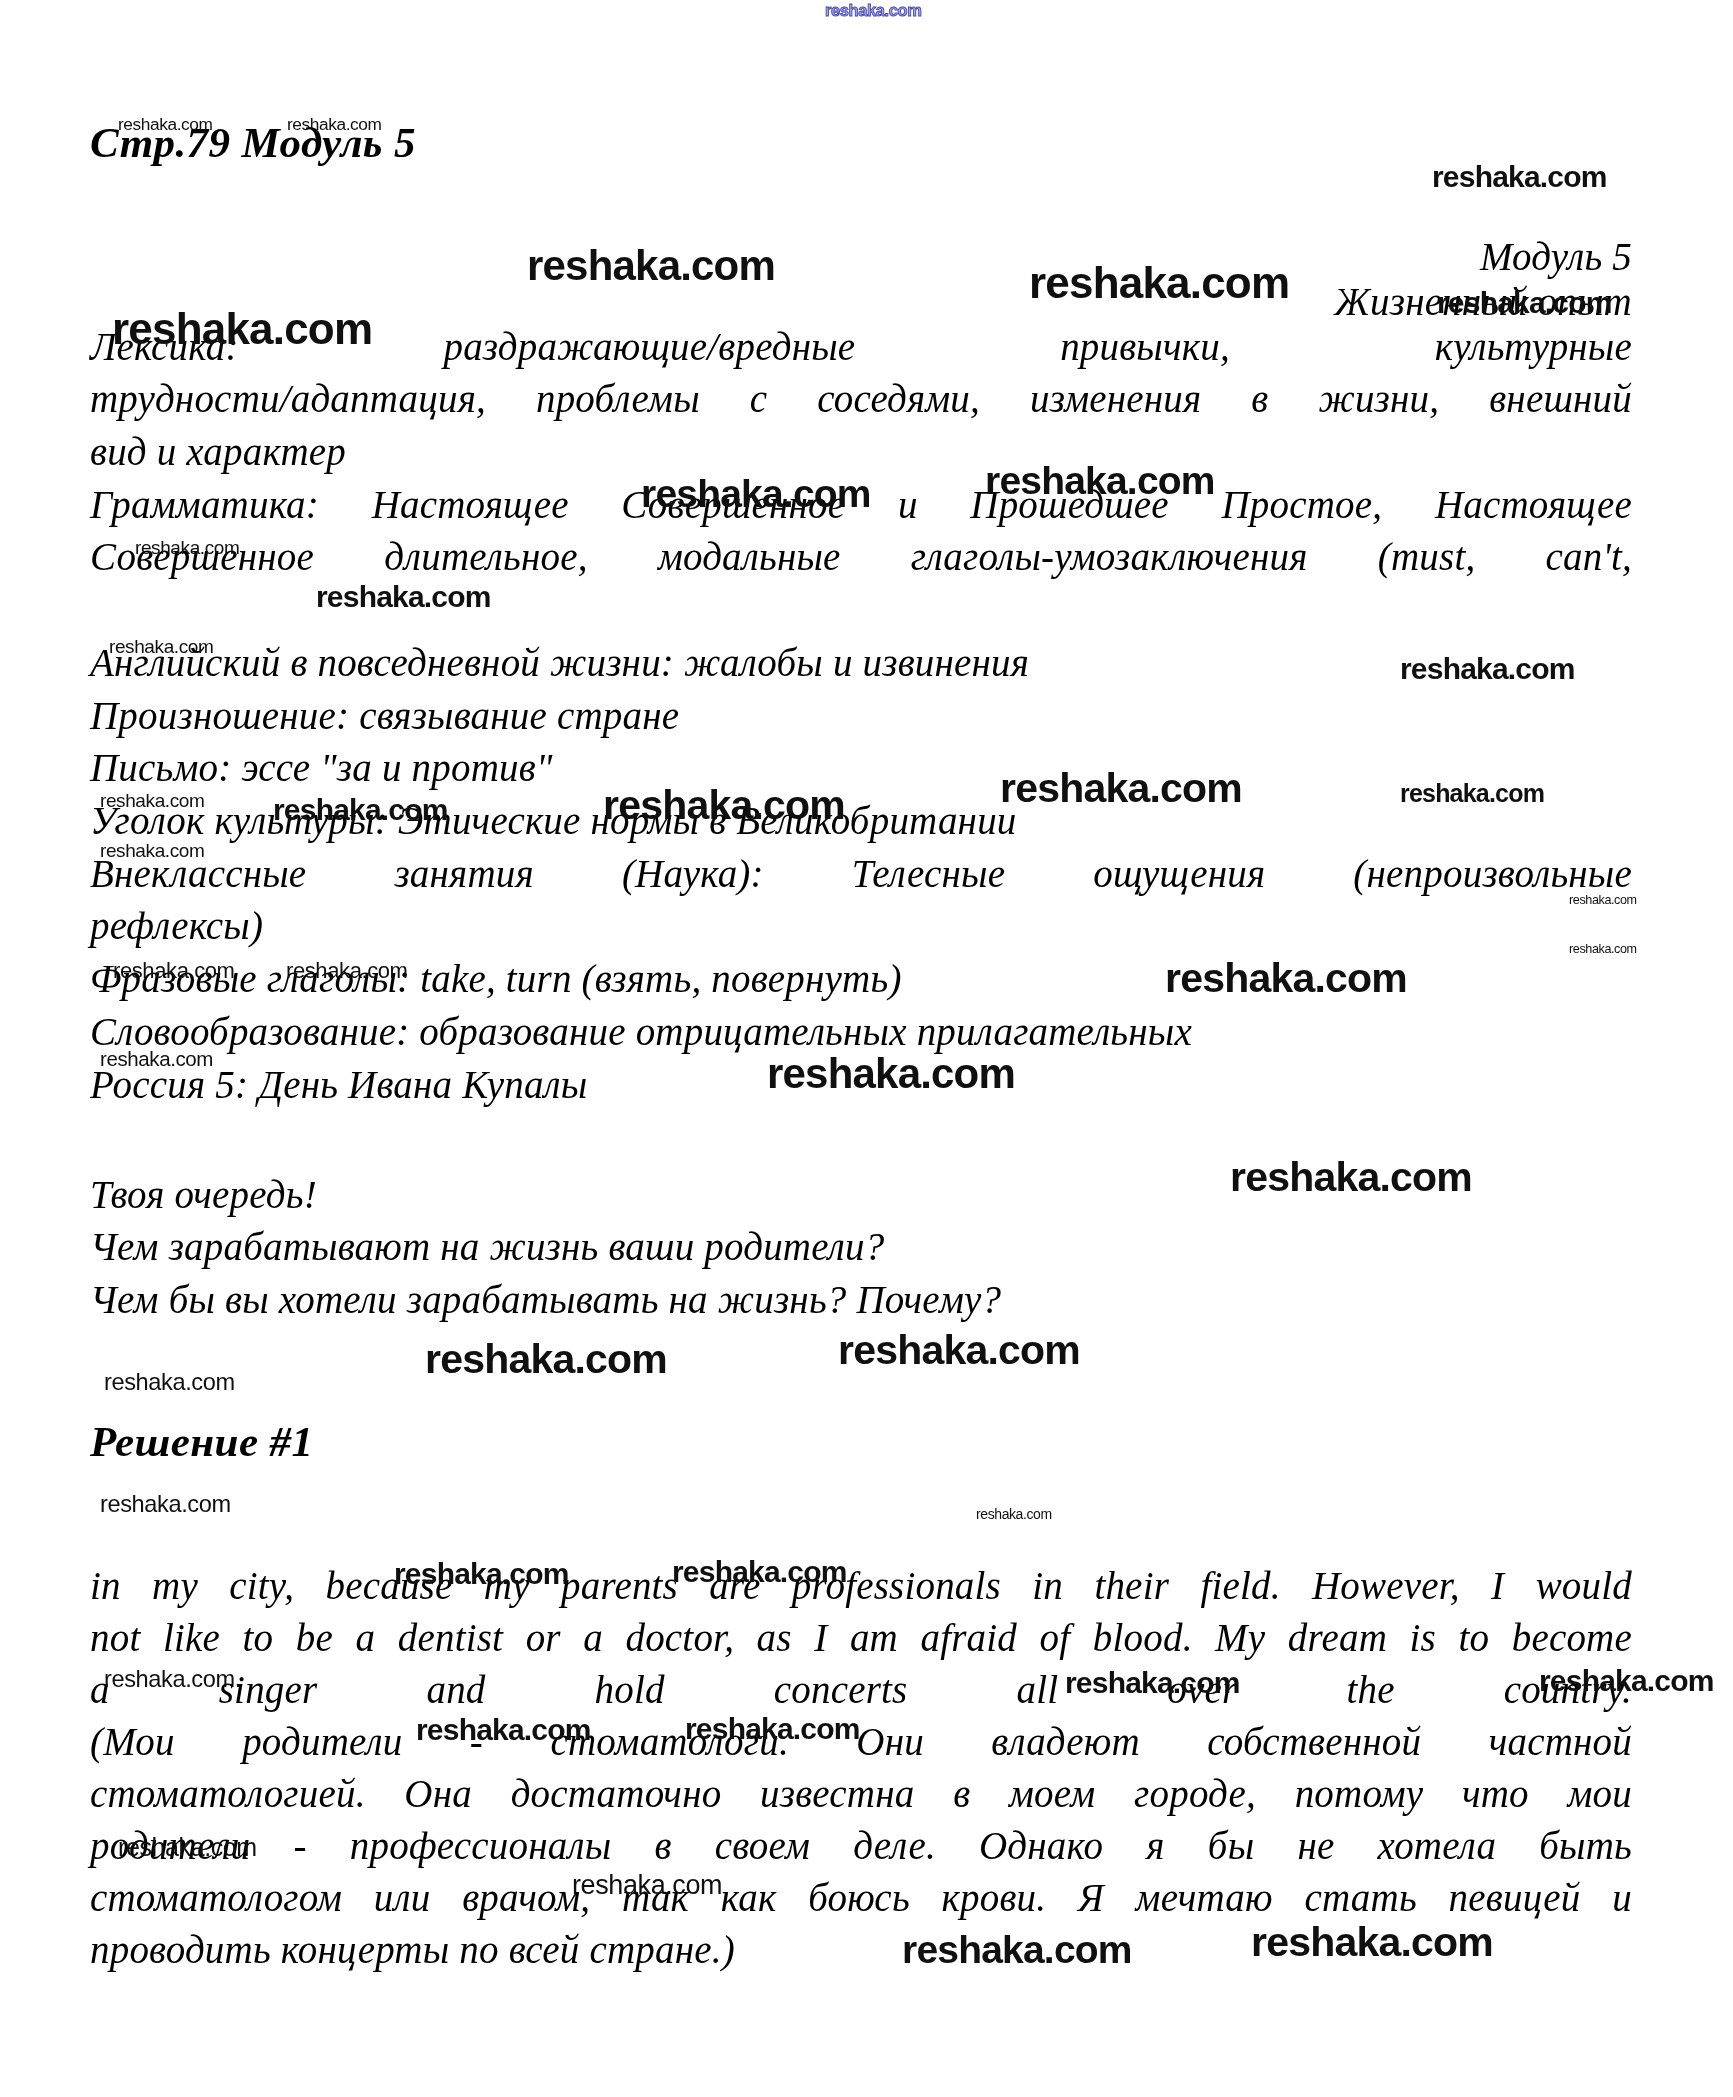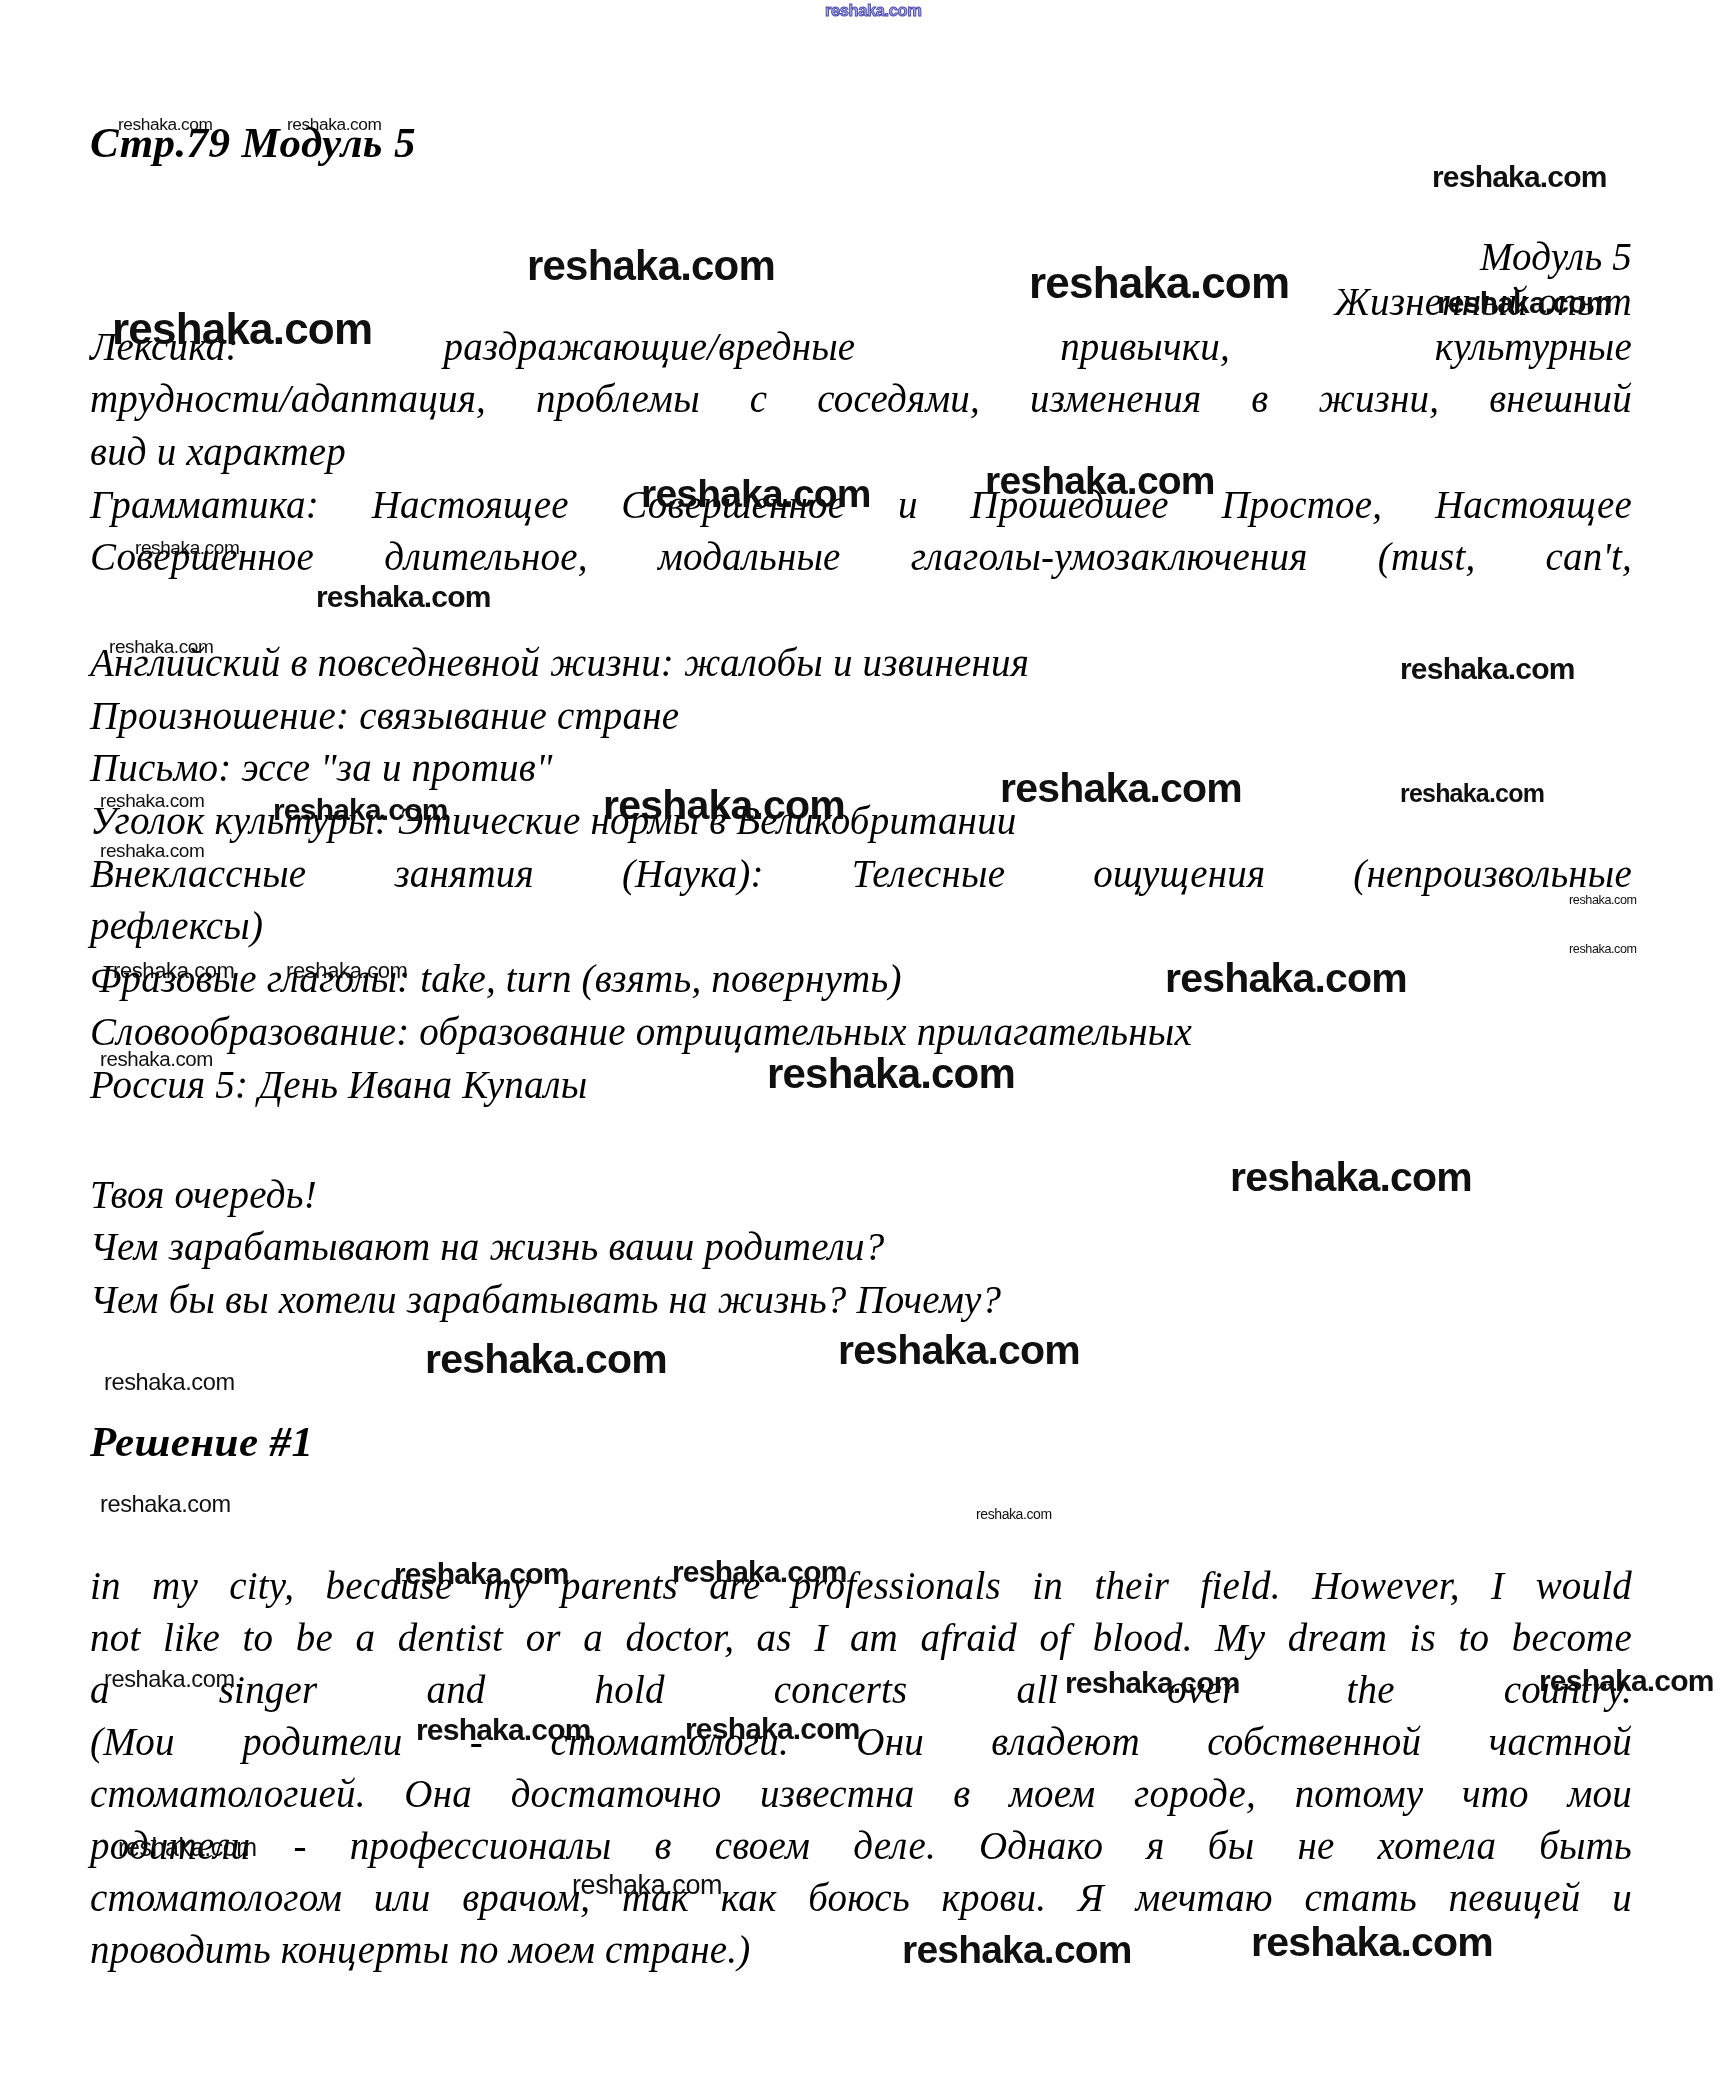--- a/index.html
+++ b/index.html
@@ -82,21 +82,21 @@
 
   <div class="line h1" style="top:1415px">Решение #1</div>
 
   <div class="line j" style="top:1562px">in my city, because my parents are professionals in their field. However, I would</div>
   <div class="line j" style="top:1614px">not like to be a dentist or a doctor, as I am afraid of blood. My dream is to become</div>
   <div class="line j" style="top:1666px">a singer and hold concerts all over the country.</div>
   <div class="line j" style="top:1718px">(Мои родители - стоматологи. Они владеют собственной частной</div>
   <div class="line j" style="top:1770px">стоматологией. Она достаточно известна в моем городе, потому что мои</div>
   <div class="line j" style="top:1822px">родители - профессионалы в своем деле. Однако я бы не хотела быть</div>
   <div class="line j" style="top:1874px">стоматологом или врачом, так как боюсь крови. Я мечтаю стать певицей и</div>
-  <div class="line" style="top:1926px">проводить концерты по моем стране.)</div>
+  <div class="line" style="top:1926px">проводить концерты по всей стране.)</div>
 
   <div>
       <span class="wm blue" style="left: 825px; top: 2.4px; font-size: 16.5px;">reshaka.com</span>
       <span class="wm" style="left: 118px; top: 116px; font-size: 17.3px;">reshaka.com</span>
       <span class="wm" style="left: 287px; top: 116px; font-size: 17.3px;">reshaka.com</span>
       <span class="wm b" style="left: 1432px; top: 162px; font-size: 30px;">reshaka.com</span>
       <span class="wm b" style="left: 527px; top: 245px; font-size: 42px;">reshaka.com</span>
       <span class="wm b" style="left: 1029px; top: 261px; font-size: 44px;">reshaka.com</span>
       <span class="wm b" style="left: 1437px; top: 288px; font-size: 30px;">reshaka.com</span>
       <span class="wm b" style="left: 112px; top: 307px; font-size: 44px;">reshaka.com</span>

